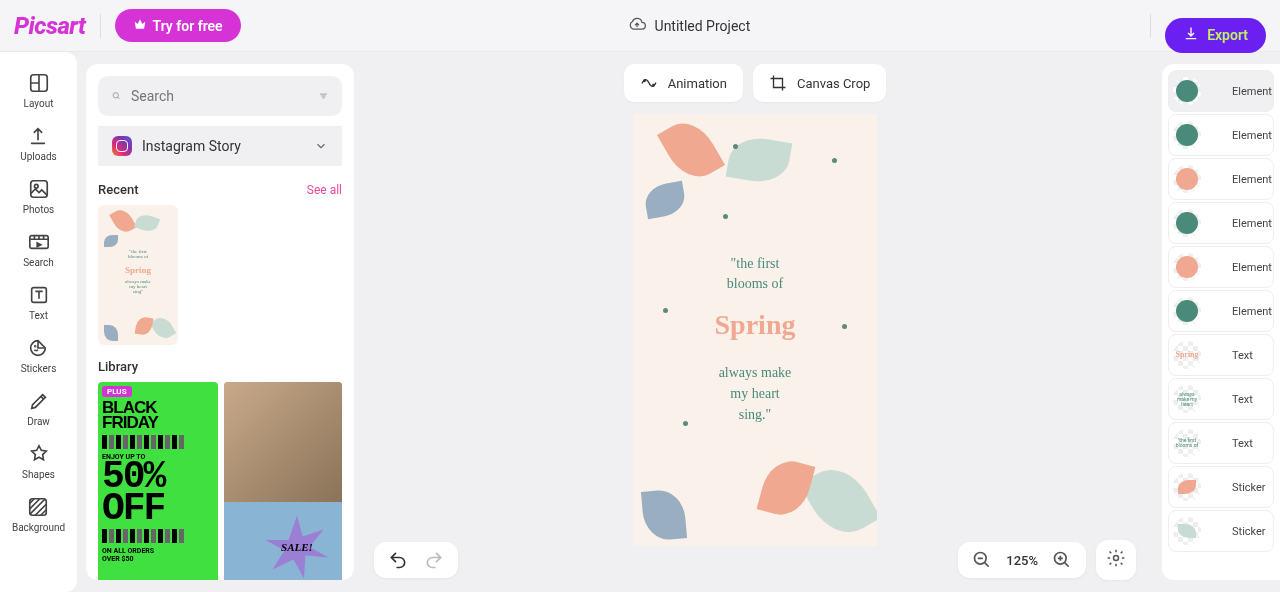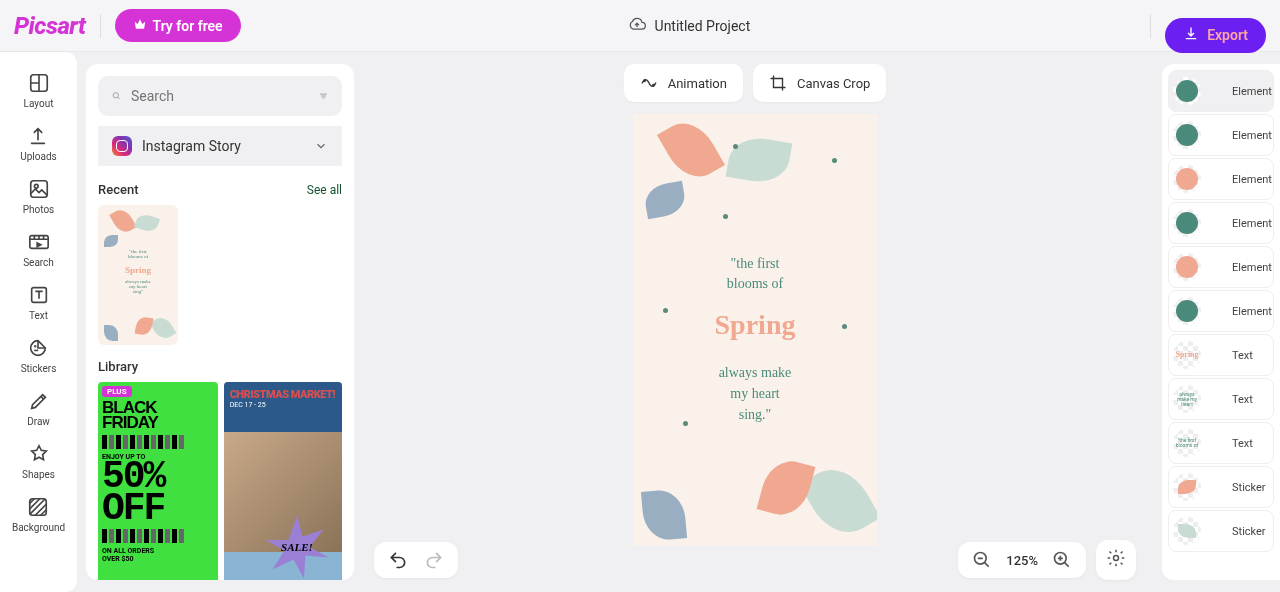--- a/index.html
+++ b/index.html
@@ -6,21 +6,21 @@
 body { width: 1280px; height: 592px; overflow: hidden; background: #f0f0f2; }
 
 
 .header { height: 52px; background: #f5f5f7; display: flex; align-items: center; padding: 0 14px; border-bottom: 1px solid #e8e8ea; }
 .logo { font-size: 24px; font-weight: 800; color: #d633d6; letter-spacing: -0.5px; font-style: italic; }
 .divider-v { width: 1px; height: 24px; background: #ddd; margin: 0 14px; }
 .try-btn { background: #d633d6; color: #fff; border: none; border-radius: 20px; padding: 8px 18px; font-size: 14px; font-weight: 600; display: flex; align-items: center; gap: 6px; cursor: pointer; }
 .header-center { flex: 1; display: flex; align-items: center; justify-content: center; gap: 8px; }
 .cloud-icon svg { width: 20px; height: 20px; stroke: #555; fill: none; }
 .project-title { font-size: 14px; color: #333; }
-.export-btn { background: #6b1ff0; color: #fca5a5; border: none; border-radius: 20px; padding: 8px 18px; font-size: 14px; font-weight: 600; display: flex; align-items: center; gap: 8px; cursor: pointer; margin-top: 19px; }
+.export-btn { background: #6b1ff0; color: #bef264; border: none; border-radius: 20px; padding: 8px 18px; font-size: 14px; font-weight: 600; display: flex; align-items: center; gap: 8px; cursor: pointer; margin-top: 19px; }
 
 
 .main { display: flex; height: 540px; }
 
 
 .left-nav { width: 78px; background: #fff; border-right: 1px solid #eee; border-radius: 0 12px 12px 0; padding-top: 20px; display: flex; flex-direction: column; align-items: center; gap: 16px; }
 .nav-item { display: flex; flex-direction: column; align-items: center; gap: 4px; cursor: pointer; justify-content: flex-end; }
 .nav-item svg { width: 22px; height: 22px; stroke: #444; fill: none; stroke-width: 1.8; }
 .nav-label { font-size: 10px; color: #444; }
 
@@ -30,21 +30,21 @@
 .search-box svg { width: 20px; height: 20px; stroke: #888; fill: none; }
 .search-input { border: none; background: transparent; flex: 1; font-size: 14px; color: #555; outline: none; }
 .filter-icon { width: 20px; height: 20px; stroke: #888; fill: none; }
 .category-select { background: #f0f0f2; border-radius: 0; padding: 10px 14px; display: flex; align-items: center; gap: 10px; margin-bottom: 16px; cursor: pointer; }
 .ig-icon { width: 20px; height: 20px; border-radius: 6px; background: linear-gradient(45deg,#f58529,#dd2a7b,#8134af,#515bd4); position: relative; }
 .ig-icon::after { content:''; position:absolute; inset:4px; border:1.5px solid #fff; border-radius:4px; }
 .cat-label { flex: 1; font-size: 14px; color: #333; }
 .chev { width: 14px; stroke: #666; fill: none; }
 .section-row { display: flex; justify-content: space-between; align-items: center; margin-bottom: 8px; }
 .section-title { font-size: 13px; color: #333; font-weight: 500; }
-.see-all { font-size: 12px; color: #14532d; cursor: pointer; }
+.see-all { font-size: 12px; color: #ec4899; cursor: pointer; }
 .thumb { width: 80px; height: 140px; border-radius: 6px; background: #faf2ea; margin-bottom: 14px; position: relative; overflow: hidden; }
 .thumb .leaf { position:absolute; border-radius: 50% 0; }
 
 .library-grid { display: flex; gap: 6px; }
 .lib-card { width: 140px; height: 220px; border-radius: 4px; overflow: hidden; position: relative; }
 .lib1 { background: #3fe03f; color:#000; padding:4px; }
 .lib1 .badge { position:absolute; top:4px; left:4px; background:#d633d6; color:#fff; font-size:8px; padding:1px 5px; border-radius:3px; font-weight:700; }
 .lib1 h3 { font-size:17px; font-weight:900; font-family: Arial Black, sans-serif; letter-spacing:-1px; line-height:0.9; margin-top:14px; }
 .lib1 .stripes { display:flex; gap:2px; margin:4px 0; }
 .lib1 .stripes span { width:5px; height:14px; background:#000; }
@@ -272,24 +272,20 @@
             <span></span>
             <span></span>
             <span></span>
             <span></span>
           </div>
         <div class="small">ON ALL ORDERS</div>
         <div class="small">OVER $50</div>
         <div class="shop">SHOP NOW</div>
       </div>
       <div class="lib-card lib2">
-        <div class="top">
-          <h4>CHRISTMAS MARKET!</h4>
-          <p>DEC 17 - 25</p>
-        </div>
         <div class="img"></div>
         <div class="star">
           <svg width="70" height="70" viewBox="0 0 100 100">
               <polygon fill="#9a7fd4" points="50,5 58,35 88,25 68,50 95,65 62,62 60,95 45,68 15,82 32,55 5,40 38,40"></polygon>
             </svg>
           <span>SALE!</span>
         </div>
       </div>
     </div>
 

